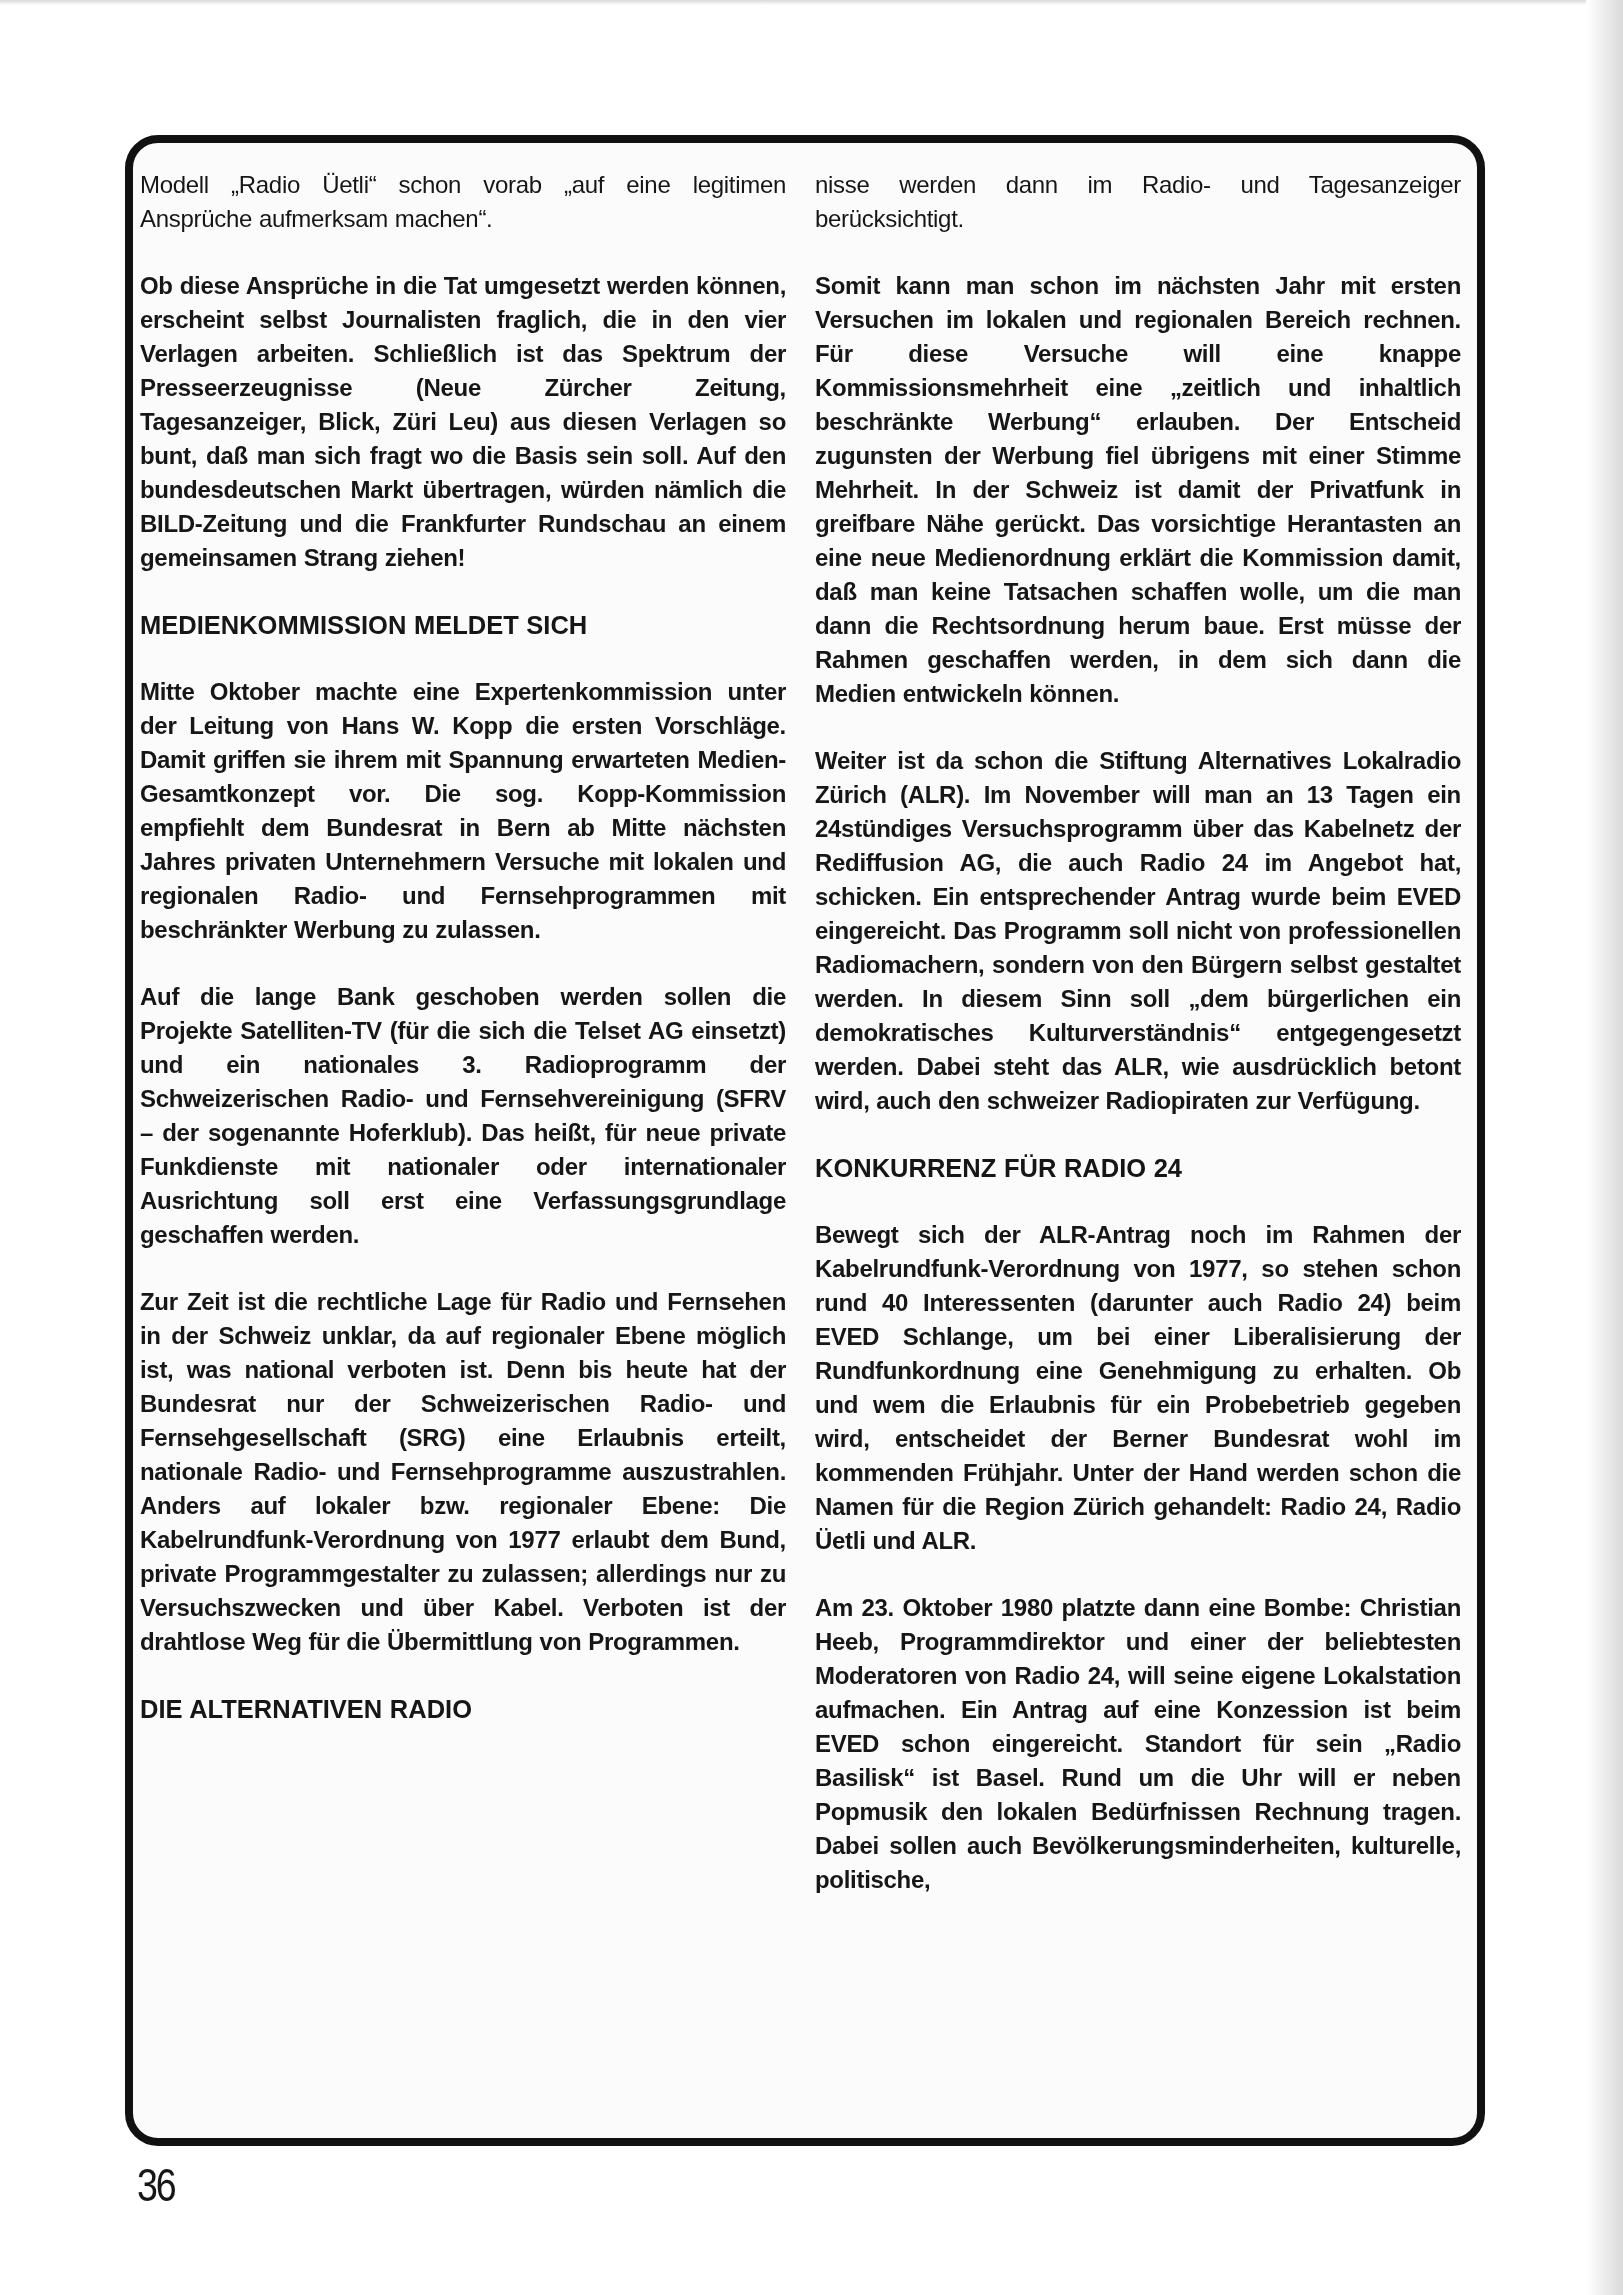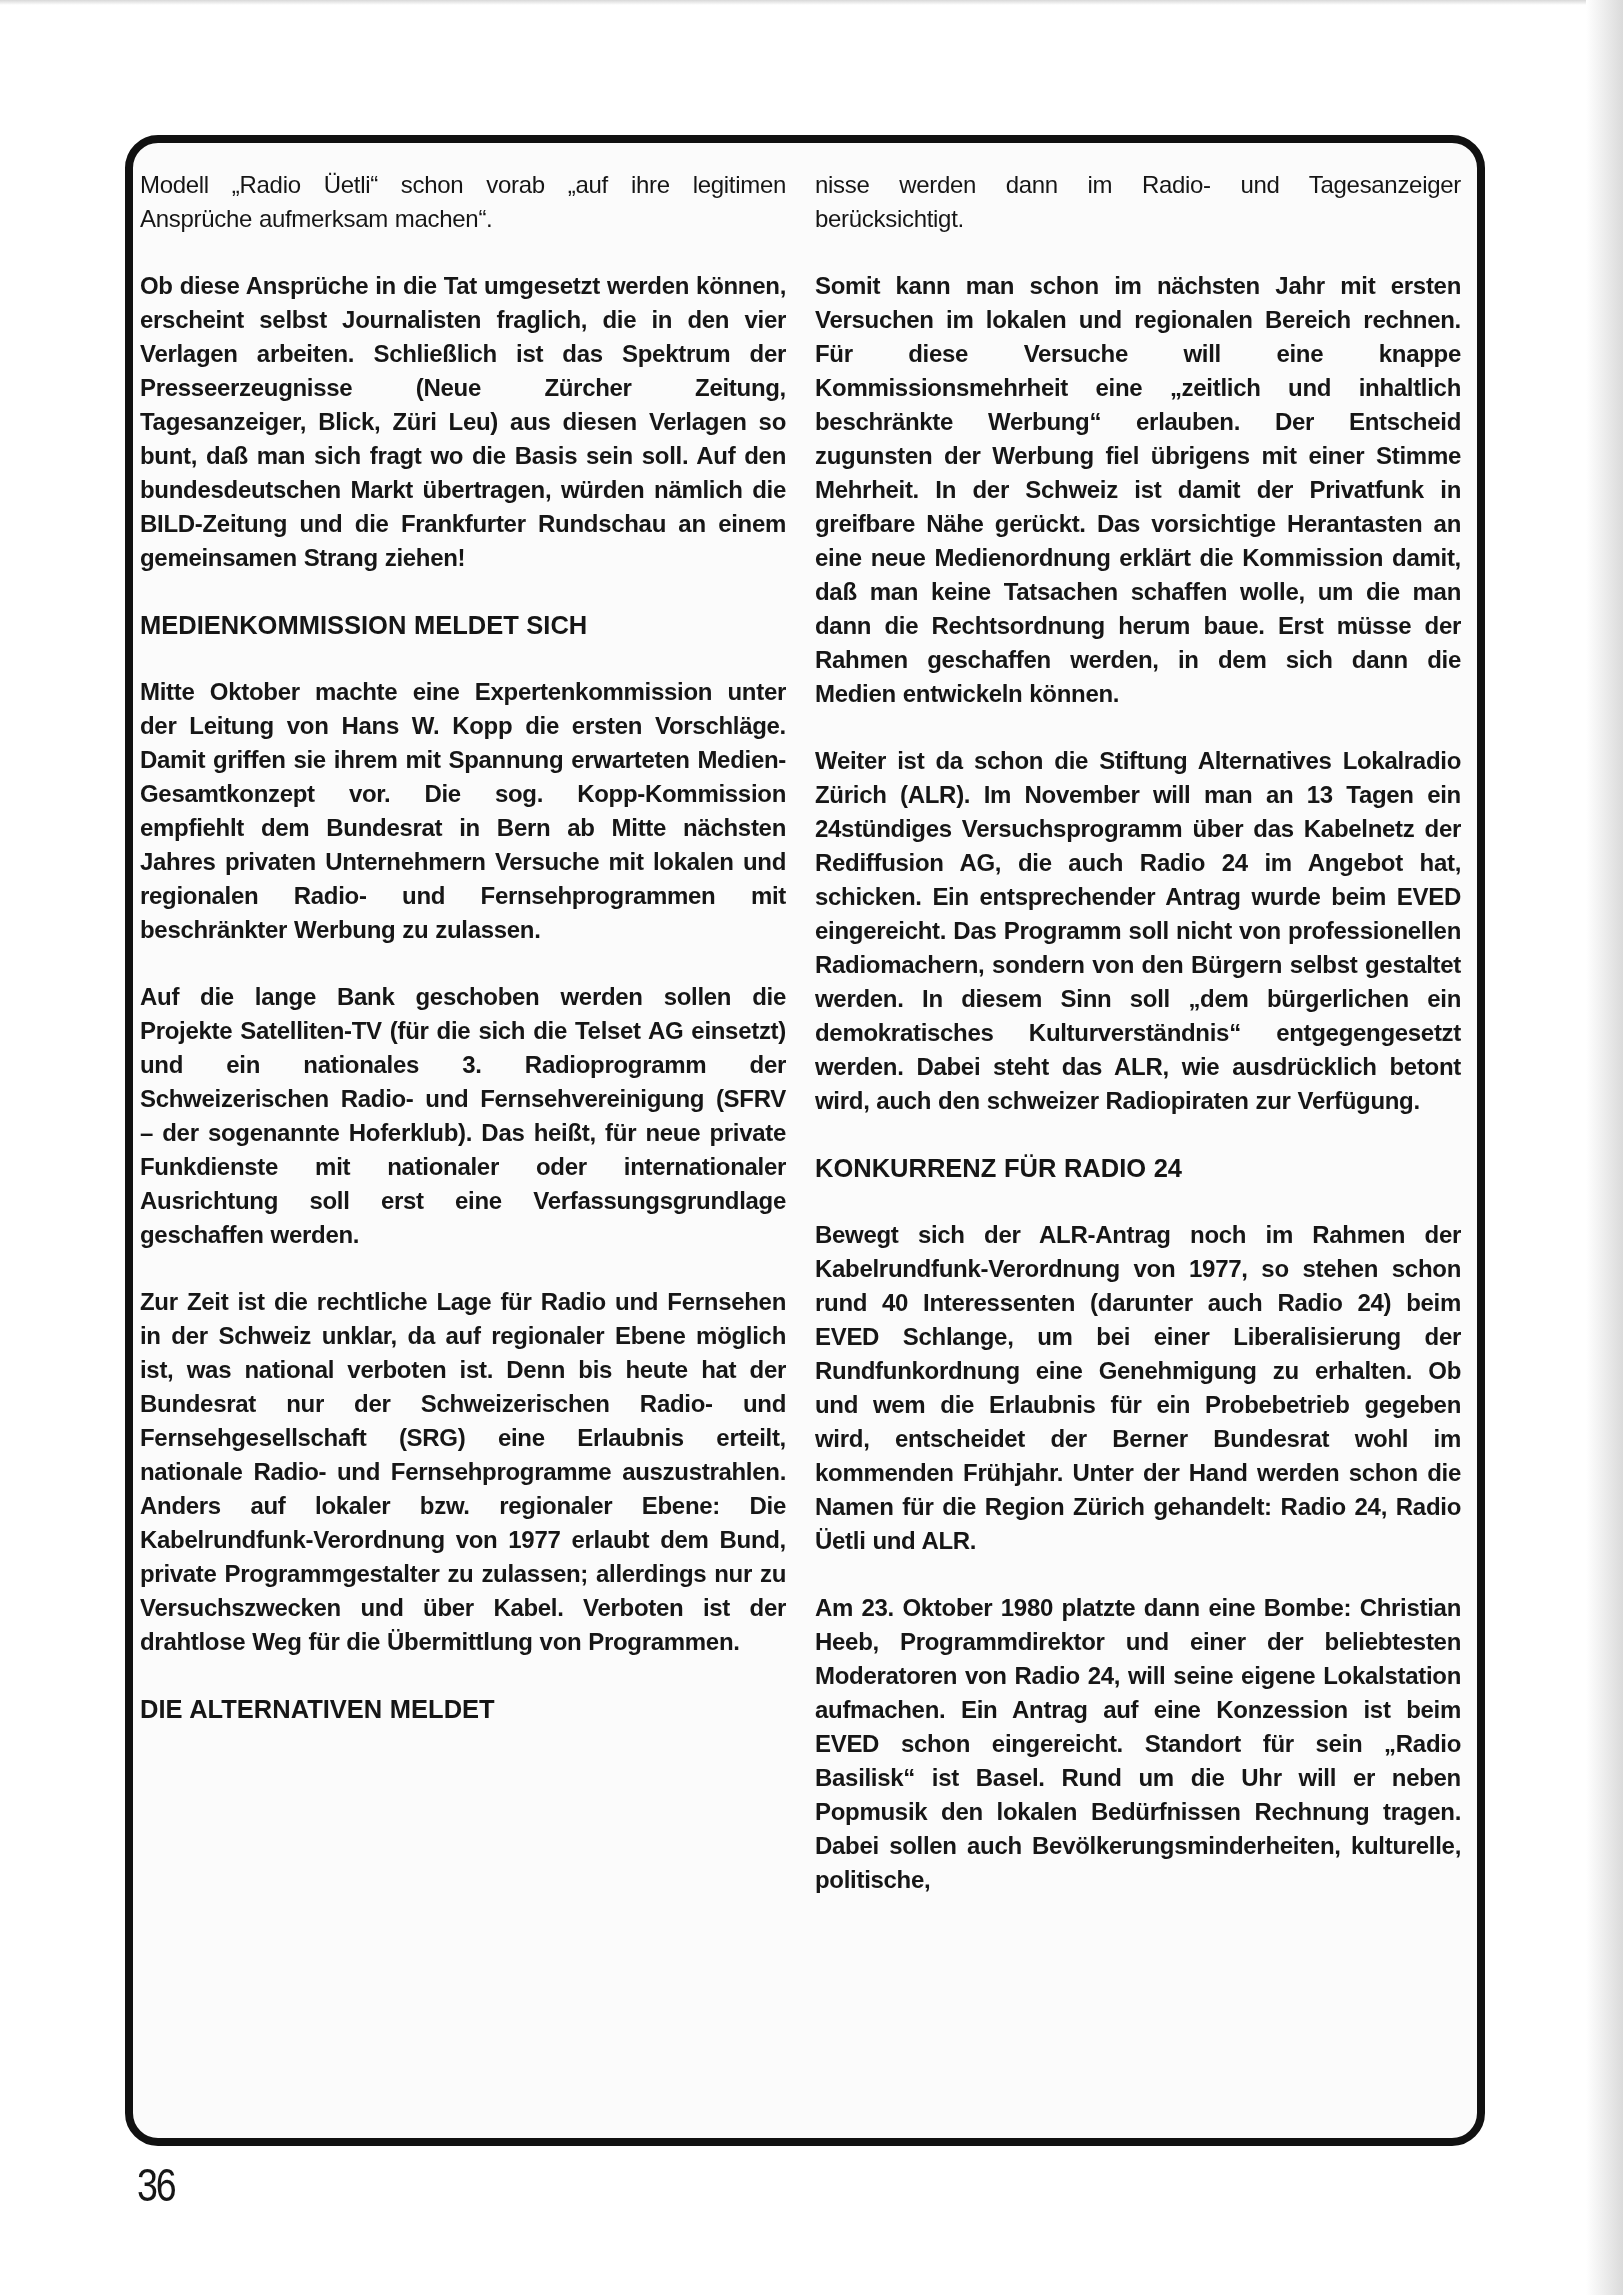--- a/index.html
+++ b/index.html
@@ -63,27 +63,27 @@
 </style>
 </head>
 <body>
 
 <div class="top-edge"></div>
 <div class="page-edge"></div>
 
 <div class="frame"></div>
 
 <div class="col left">
-  <p>Modell „Radio Üetli“ schon vorab „auf ihre legitimen Ansprüche aufmerksam machen“.</p>
+  <p>Modell „Radio Üetli“ schon vorab „auf eine legitimen Ansprüche aufmerksam machen“.</p>
   <p>Ob diese Ansprüche in die Tat umgesetzt werden können, erscheint selbst Journalisten fraglich, die in den vier Verlagen arbeiten. Schließlich ist das Spektrum der Presseerzeugnisse (Neue Zürcher Zeitung, Tagesanzeiger, Blick, Züri Leu) aus diesen Verlagen so bunt, daß man sich fragt wo die Basis sein soll. Auf den bundesdeutschen Markt übertragen, würden nämlich die BILD-Zeitung und die Frankfurter Rundschau an einem gemeinsamen Strang ziehen!</p>
   <h2>MEDIENKOMMISSION MELDET SICH</h2>
   <p>Mitte Oktober machte eine Expertenkommission unter der Leitung von Hans W. Kopp die ersten Vorschläge. Damit griffen sie ihrem mit Spannung erwarteten Medien-Gesamtkonzept vor. Die sog. Kopp-Kommission empfiehlt dem Bundesrat in Bern ab Mitte nächsten Jahres privaten Unternehmern Versuche mit lokalen und regionalen Radio- und Fernsehprogrammen mit beschränkter Werbung zu zulassen.</p>
   <p>Auf die lange Bank geschoben werden sollen die Projekte Satelliten-TV (für die sich die Telset AG einsetzt) und ein nationales 3. Radioprogramm der Schweizerischen Radio- und Fernsehvereinigung (SFRV – der sogenannte Hoferklub). Das heißt, für neue private Funkdienste mit nationaler oder internationaler Ausrichtung soll erst eine Verfassungsgrundlage geschaffen werden.</p>
   <p>Zur Zeit ist die rechtliche Lage für Radio und Fernsehen in der Schweiz unklar, da auf regionaler Ebene möglich ist, was national verboten ist. Denn bis heute hat der Bundesrat nur der Schweizerischen Radio- und Fernsehgesellschaft (SRG) eine Erlaubnis erteilt, nationale Radio- und Fernsehprogramme auszustrahlen. Anders auf lokaler bzw. regionaler Ebene: Die Kabelrundfunk-Verordnung von 1977 erlaubt dem Bund, private Programmgestalter zu zulassen; allerdings nur zu Versuchszwecken und über Kabel. Verboten ist der drahtlose Weg für die Übermittlung von Programmen.</p>
-  <h2>DIE ALTERNATIVEN MELDET</h2>
+  <h2>DIE ALTERNATIVEN RADIO</h2>
 </div>
 
 <div class="col right">
   <p>nisse werden dann im Radio- und Tagesanzeiger berücksichtigt.</p>
   <p>Somit kann man schon im nächsten Jahr mit ersten Versuchen im lokalen und regionalen Bereich rechnen. Für diese Versuche will eine knappe Kommissionsmehrheit eine „zeitlich und inhaltlich beschränkte Werbung“ erlauben. Der Entscheid zugunsten der Werbung fiel übrigens mit einer Stimme Mehrheit. In der Schweiz ist damit der Privatfunk in greifbare Nähe gerückt. Das vorsichtige Herantasten an eine neue Medienordnung erklärt die Kommission damit, daß man keine Tatsachen schaffen wolle, um die man dann die Rechtsordnung herum baue. Erst müsse der Rahmen geschaffen werden, in dem sich dann die Medien entwickeln können.</p>
   <p>Weiter ist da schon die Stiftung Alternatives Lokalradio Zürich (ALR). Im November will man an 13 Tagen ein 24stündiges Versuchsprogramm über das Kabelnetz der Rediffusion AG, die auch Radio 24 im Angebot hat, schicken. Ein entsprechender Antrag wurde beim EVED eingereicht. Das Programm soll nicht von professionellen Radiomachern, sondern von den Bürgern selbst gestaltet werden. In diesem Sinn soll „dem bürgerlichen ein demokratisches Kulturverständnis“ entgegengesetzt werden. Dabei steht das ALR, wie ausdrücklich betont wird, auch den schweizer Radiopiraten zur Verfügung.</p>
   <h2>KONKURRENZ FÜR RADIO 24</h2>
   <p>Bewegt sich der ALR-Antrag noch im Rahmen der Kabelrundfunk-Verordnung von 1977, so stehen schon rund 40 Interessenten (darunter auch Radio 24) beim EVED Schlange, um bei einer Liberalisierung der Rundfunkordnung eine Genehmigung zu erhalten. Ob und wem die Erlaubnis für ein Probebetrieb gegeben wird, entscheidet der Berner Bundesrat wohl im kommenden Frühjahr. Unter der Hand werden schon die Namen für die Region Zürich gehandelt: Radio 24, Radio Üetli und ALR.</p>
   <p>Am 23. Oktober 1980 platzte dann eine Bombe: Christian Heeb, Programmdirektor und einer der beliebtesten Moderatoren von Radio 24, will seine eigene Lokalstation aufmachen. Ein Antrag auf eine Konzession ist beim EVED schon eingereicht. Standort für sein „Radio Basilisk“ ist Basel. Rund um die Uhr will er neben Popmusik den lokalen Bedürfnissen Rechnung tragen. Dabei sollen auch Bevölkerungsminderheiten, kulturelle, politische,</p>
 </div>

